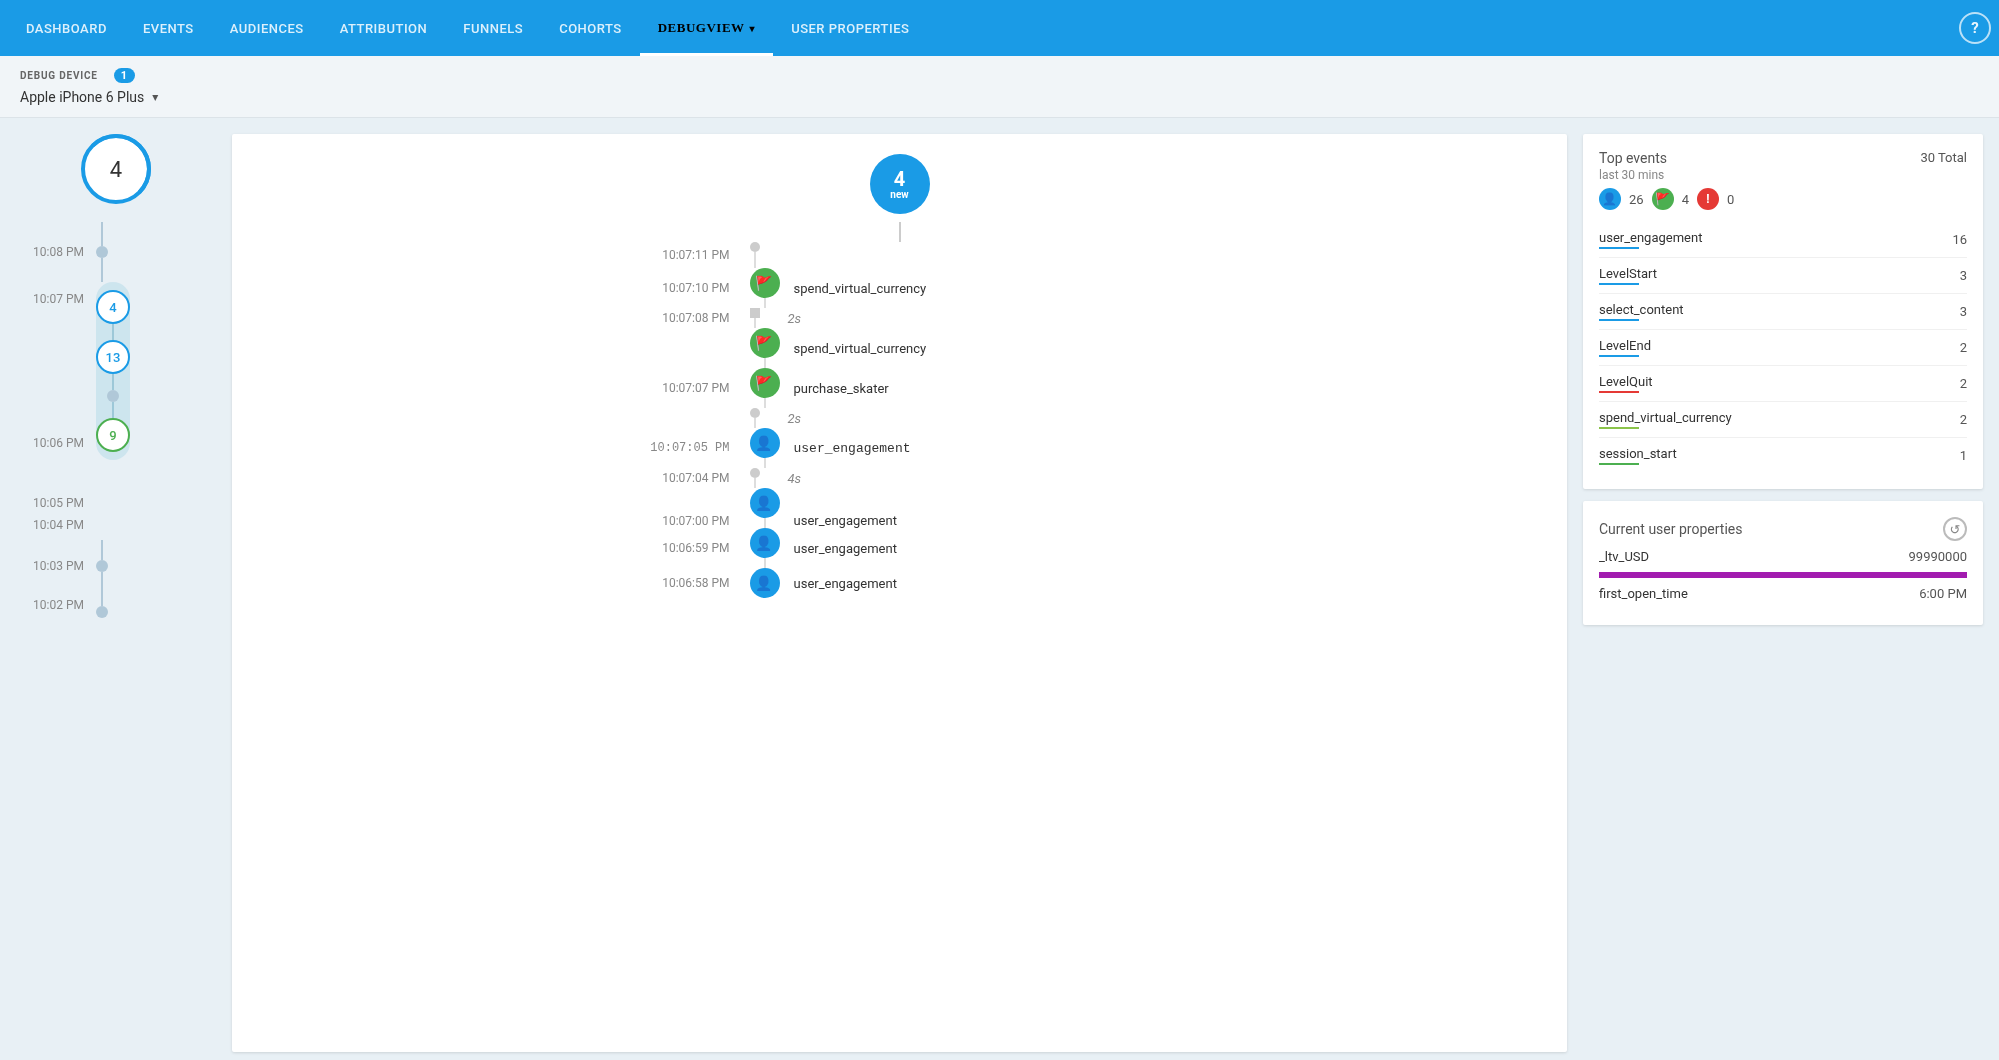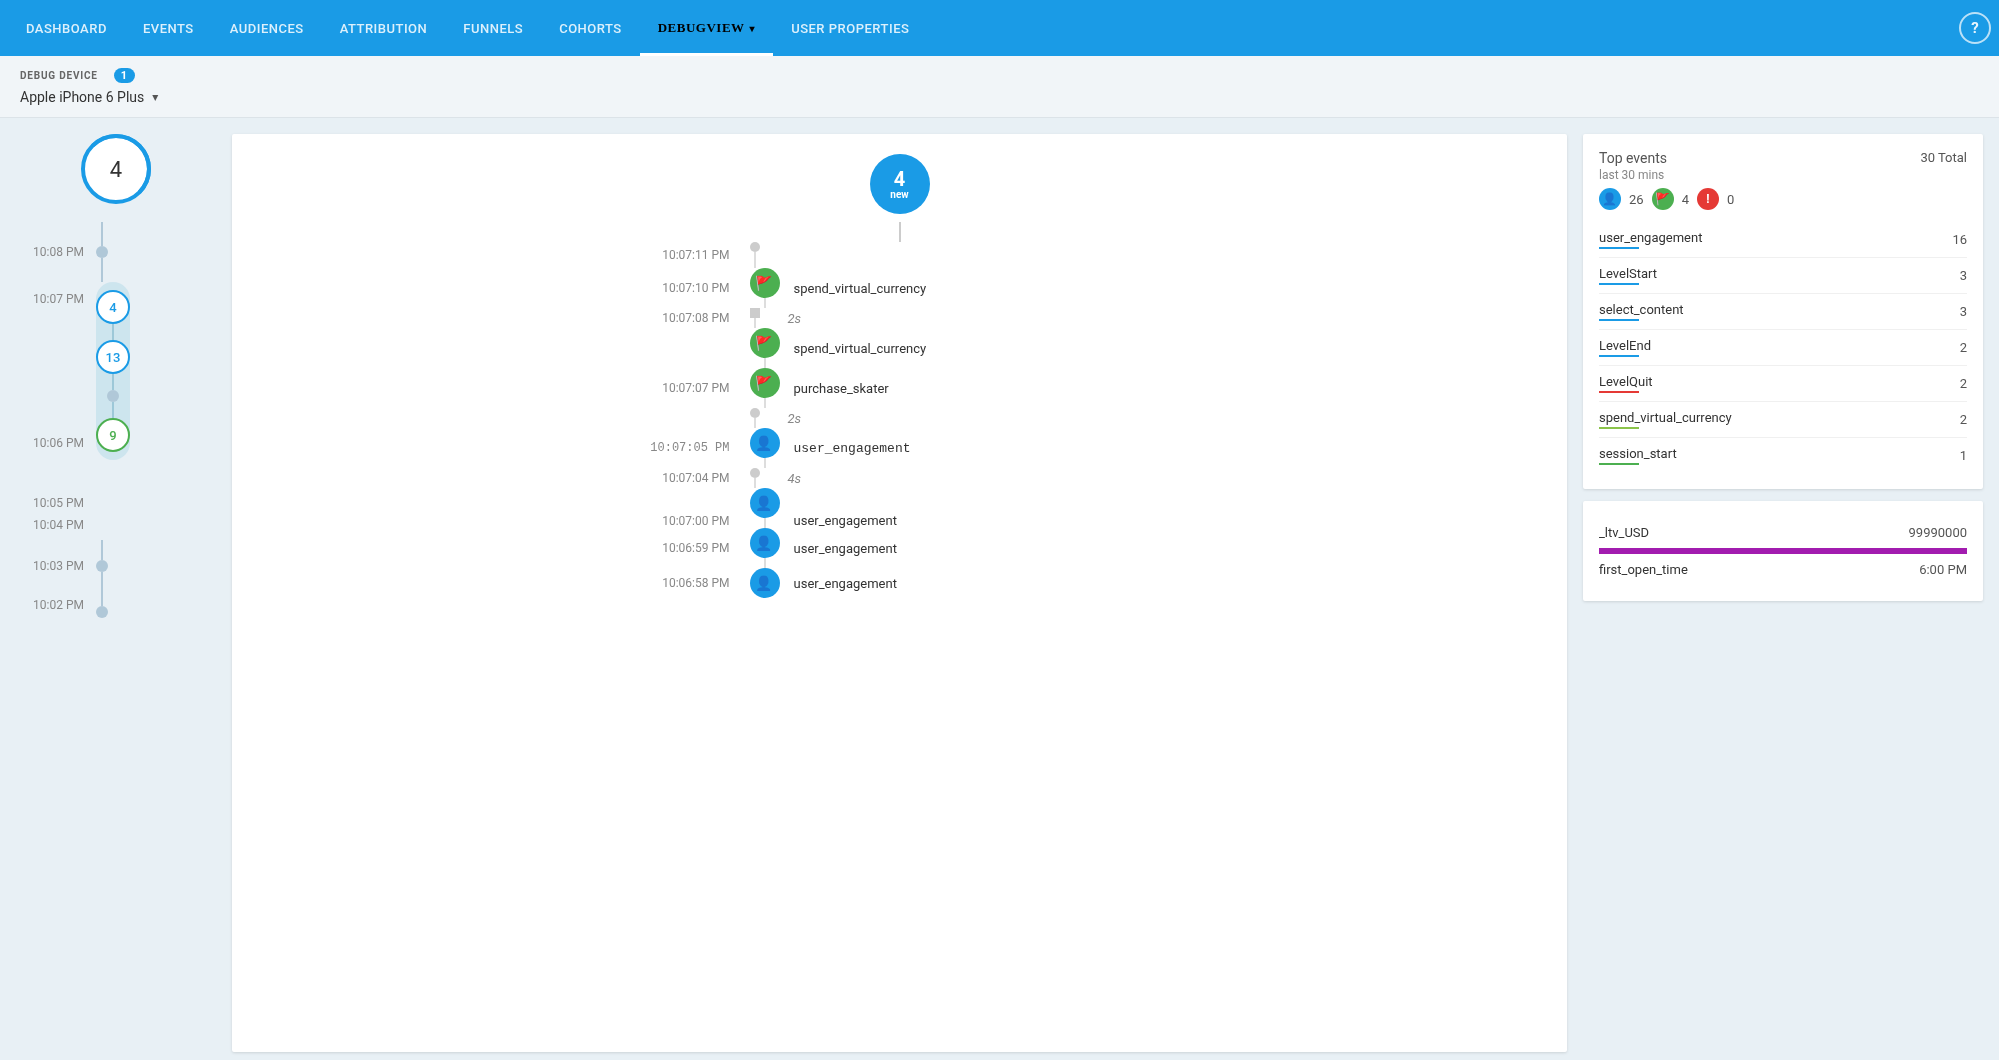--- a/index.html
+++ b/index.html
@@ -691,20 +691,24 @@
         <div class="event-name">
           <span>session_start</span>
           <div class="event-underline" style="background:#4caf50;"></div>
         </div>
         <span class="event-count">1</span>
       </div>
         </div>
     </div>
 
     <div class="panel-card">
+      <div class="user-props-header">
+        <div class="panel-card-title">Current user properties</div>
+        <div class="history-icon">↺</div>
+      </div>
       <div id="user-props-container">
           <div class="user-prop-row">
         <span class="user-prop-name">_ltv_USD</span>
         <span class="user-prop-value">99990000</span>
       </div>
           <div class="user-prop-row">
         <span class="user-prop-name">first_open_time</span>
         <span class="user-prop-value">6:00 PM</span>
       </div>
         </div>

